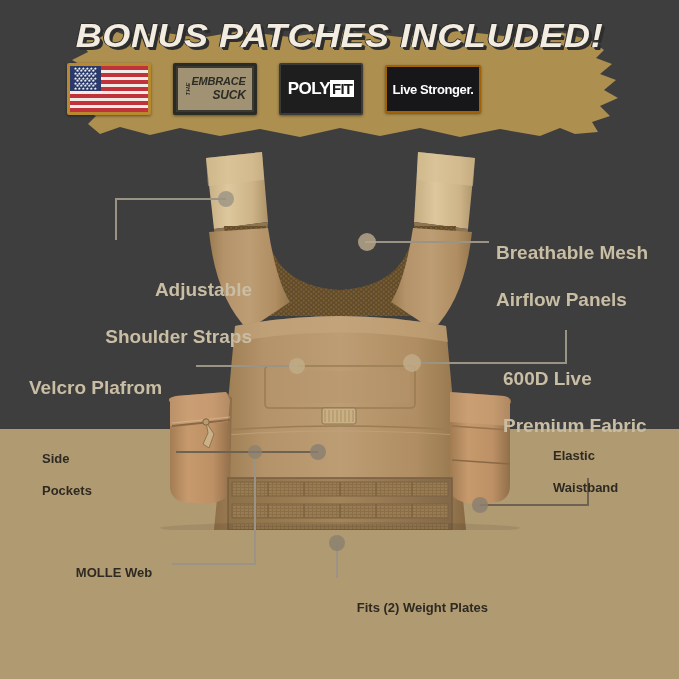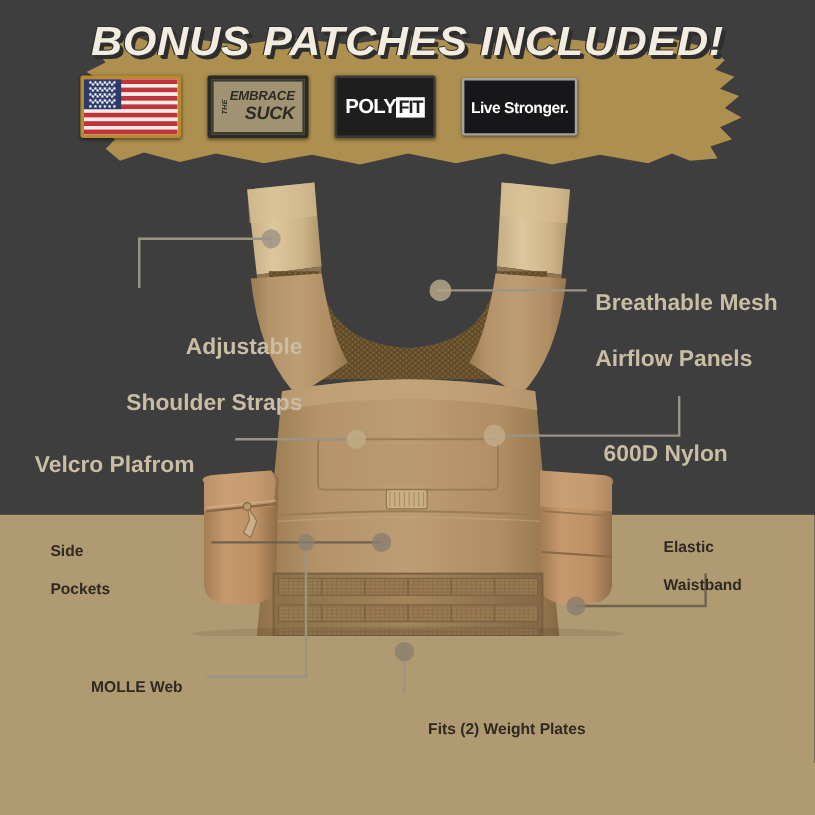--- a/index.html
+++ b/index.html
@@ -49,32 +49,32 @@
   
   .patch-suck { width:84px; height:52px; background:#2b2b26; padding:3px; }
   .suck-inner { position:relative; width:100%; height:100%; background:#a19273;
                 border:2px solid #3a3a32; display:flex; align-items:center; justify-content:center; }
   .suck-the { position:absolute; left:4px; top:50%; transform:translateY(-50%) rotate(-90deg);
               transform-origin:center; font-size:6px; font-weight:700; font-style:italic;
               color:#2c2c24; letter-spacing:0.3px; }
   .suck-lines { display:flex; flex-direction:column; align-items:flex-end; gap:1px;
                 margin-left:10px; padding-right:3px; }
   .suck-l1 { font-size:11px; font-weight:700; font-style:italic; color:#2c2c24; letter-spacing:-0.2px; line-height:1.05; }
-  .suck-l2 { font-size:15px; font-weight:700; font-style:italic; color:#2c2c24; letter-spacing:-0.2px; line-height:1.05; }
+  .suck-l2 { font-size:12px; font-weight:700; font-style:italic; color:#2c2c24; letter-spacing:-0.2px; line-height:1.05; }
 
   
   .patch-poly { width:84px; height:52px; background:#1e1e1e; padding:3px;
                 border:2px solid #3a3a3a; display:flex; align-items:center; justify-content:center; }
   .poly-txt { font-size:17px; font-weight:700; color:#ffffff; letter-spacing:-0.6px; white-space:nowrap; }
   .poly-fit { display:inline-block; background:#ffffff; color:#1e1e1e; padding:0 2px;
               font-size:15px; font-weight:800; letter-spacing:-0.8px; }
 
   
   .patch-live { width:96px; height:48px; background:#17171a; padding:3px;
-                border:2px solid #a3a3a3; display:flex; align-items:center; justify-content:center; }
+                border:2px solid #a16207; display:flex; align-items:center; justify-content:center; }
   .live-txt { font-size:13px; font-weight:700; color:#ffffff; letter-spacing:-0.4px; white-space:nowrap; }
 
   
   .vest-wrap { position:absolute; left:0; top:130px; width:679px; height:400px; z-index:3; }
   .vest-wrap svg { display:block; }
 
   
   .label { position:absolute; z-index:8; font-weight:700; line-height:1.22; white-space:pre-line; }
   .label-light { color:#c9bda4; font-size:19px; }
   .label-dark  { color:#2e2a22; font-size:13px; }
@@ -345,21 +345,22 @@
   <div class="label label-light lbl-mesh">
     <span>Breathable Mesh</span><br>
     <span>Airflow Panels</span>
   </div>
 
   <div class="label label-light lbl-velcro">
     <span>Velcro Plafrom</span>
   </div>
 
   <div class="label label-light lbl-nylon">
-    <span>600D Nylon</span><br>
+    <span>600D Live</span><br>
+    <span>Premium Fabric</span>
   </div>
 
   <div class="label label-dark lbl-side">
     <span>Side</span><br>
     <span>Pockets</span>
   </div>
 
   <div class="label label-dark lbl-molle">
     <span>MOLLE Web</span>
   </div>

